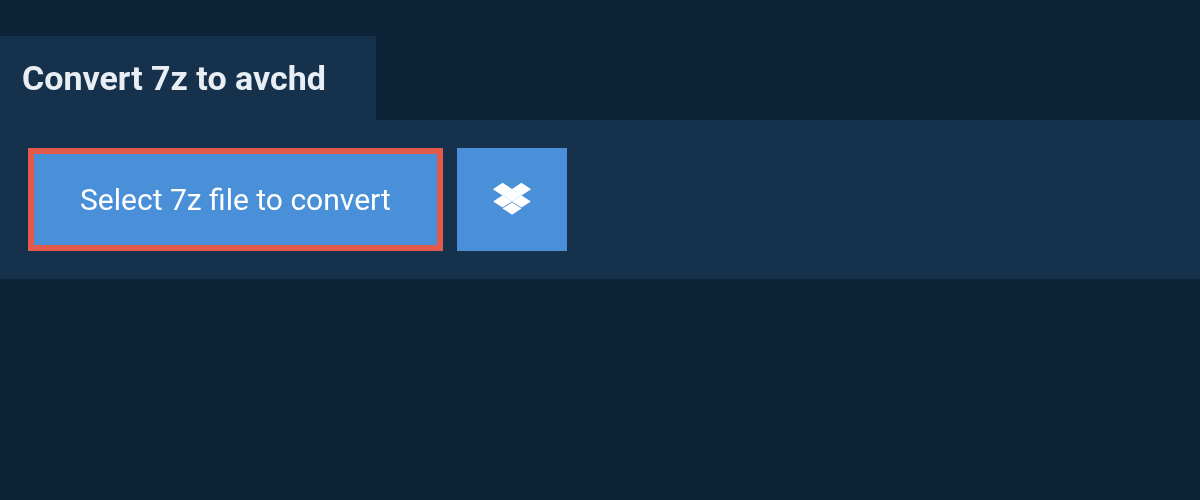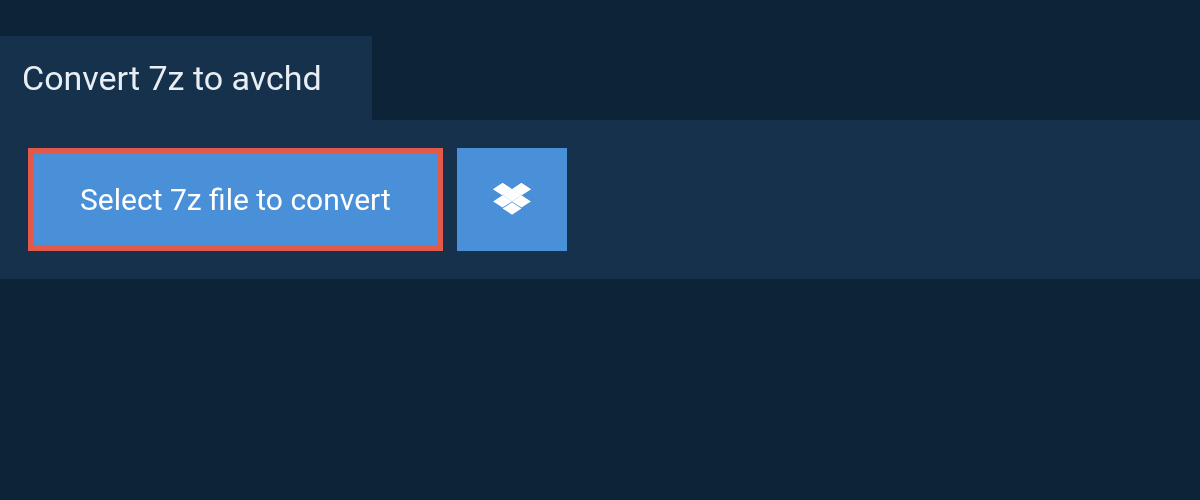--- a/index.html
+++ b/index.html
@@ -16,21 +16,21 @@
     }
     .page-title-tab {
       background: #15314b;
       display: inline-block;
       padding: 22px 50px 22px 22px;
       margin-top: 36px;
     }
     .page-title {
       color: #e8eef4;
       font-size: 34px;
-      font-weight: 400;
+      font-weight: 700;
       text-align: right;
     }
     .button-row {
       display: flex;
       gap: 14px;
       padding: 28px 28px;
       background: #15314b;
       margin-top: 0;
     }
     .select-file-button {

